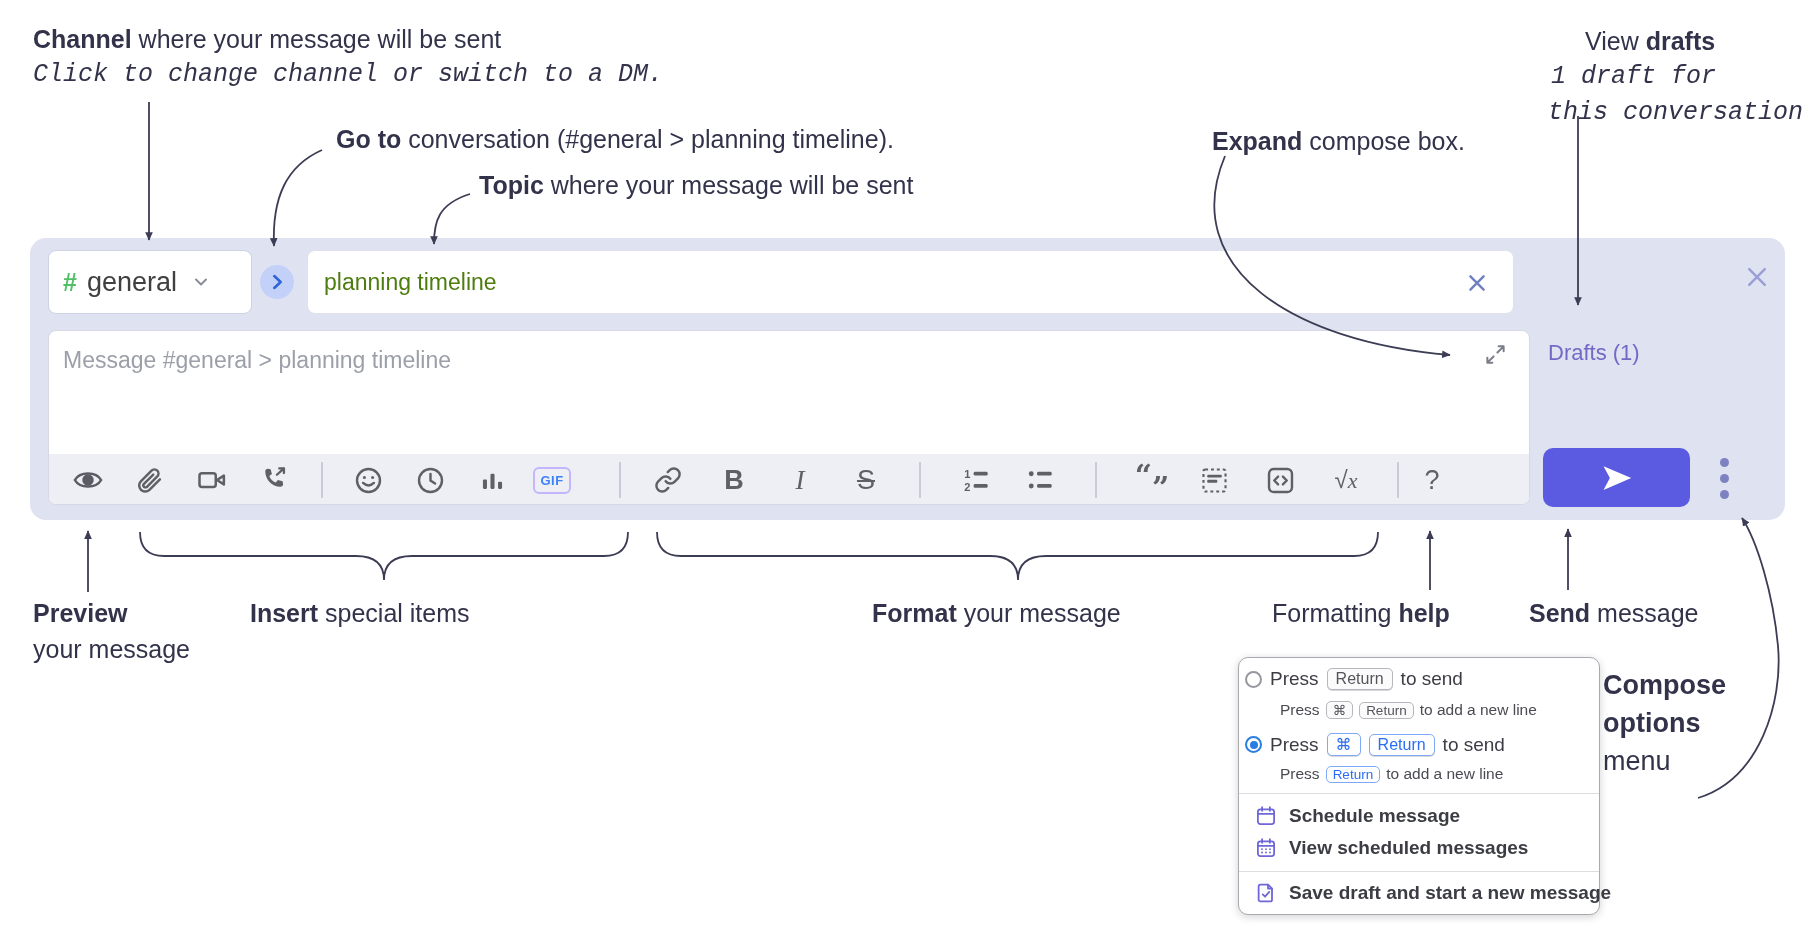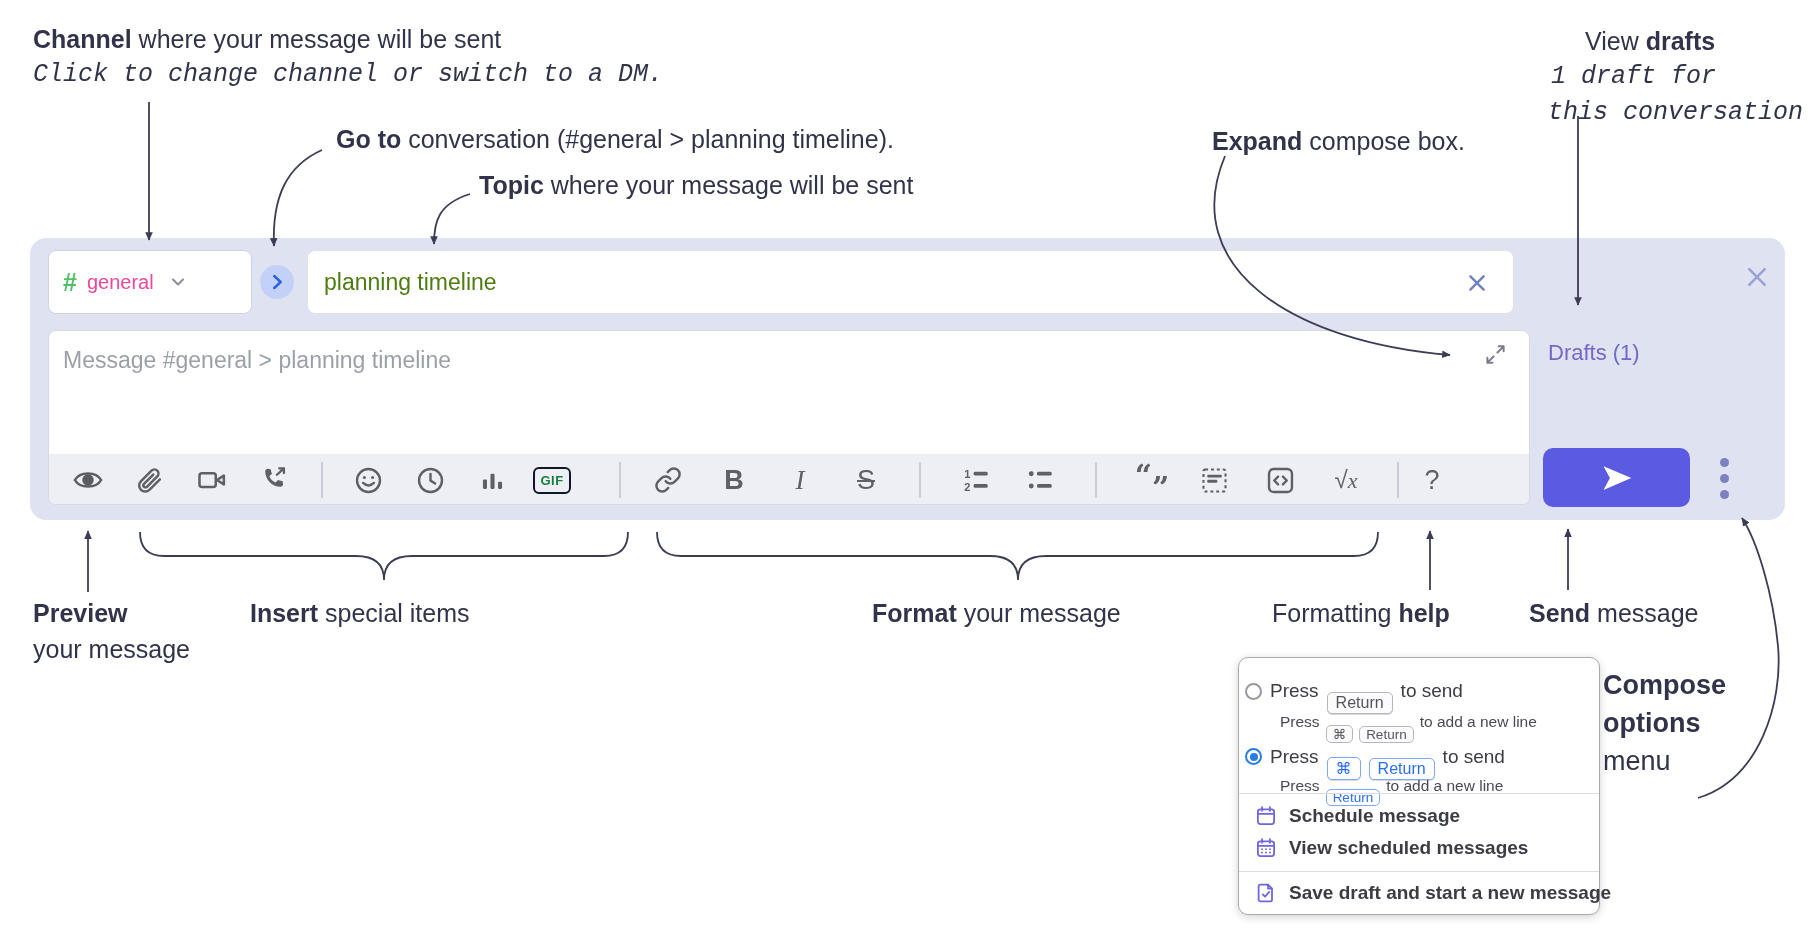--- a/index.html
+++ b/index.html
@@ -8,21 +8,21 @@
   .abs{position:absolute;}
   .ann{font-size:25px;color:#32334a;white-space:nowrap;line-height:34px;}
   .b{font-weight:700;}
   .it{font-style:italic;font-family:Liberation Mono, monospace;}
 
   
   .compose-box{left:30px;top:238px;width:1755px;height:282px;background:#dfe2f1;border-radius:16px;}
   .chip{left:48px;top:250px;width:204px;height:64px;background:#fff;border:1px solid #ced2e2;
         border-radius:8px;box-sizing:border-box;display:flex;align-items:center;padding:0 14px;cursor:pointer;}
   .chip .hash{color:#4fc065;font-weight:700;font-size:25px;margin-right:10px;}
-  .chip .cname{font-size:20px;color:#ec4899;}
+  .chip .cname{font-size:27px;color:#404040;}
   .chip .chev{margin-left:14px;display:flex;}
   .gocircle{left:260px;top:265px;width:34px;height:34px;border-radius:50%;background:#c3d1f8;
             display:flex;align-items:center;justify-content:center;cursor:pointer;}
   .topic-input{left:307px;top:250px;width:1207px;height:64px;background:#fff;border:1px solid #dfe1ec;
                border-radius:8px;box-sizing:border-box;font-size:23px;color:#4d7c0f;
                padding:0 50px 0 16px;font-family:"Liberation Sans",sans-serif;outline:none;}
   .topic-clear{left:1464px;top:270px;width:26px;height:26px;display:flex;align-items:center;
                justify-content:center;cursor:pointer;}
   .box-close{left:1742px;top:262px;width:30px;height:30px;display:flex;align-items:center;
              justify-content:center;cursor:pointer;}
@@ -31,22 +31,22 @@
   .msg-area{position:absolute;left:0;top:0;width:100%;height:123px;border:none;resize:none;outline:none;
             font-family:"Liberation Sans",sans-serif;font-size:23px;color:#3d3f45;
             padding:16px 52px 0 14px;box-sizing:border-box;border-radius:8px;background:transparent;}
   .msg-area::placeholder{color:#9b9fa8;}
   .expand-ic{position:absolute;right:22px;top:12px;cursor:pointer;}
   .toolbar{position:absolute;left:0;bottom:0;width:100%;height:50px;background:#edeff4;
            border-radius:0 0 7px 7px;}
   .ticon{position:absolute;top:455px;height:50px;width:48px;display:flex;align-items:center;
          justify-content:center;cursor:pointer;color:#5e6066;}
   .tdiv{position:absolute;top:462px;height:36px;width:2px;background:#c9ccd6;}
-  .gifbox{border:2px solid #0f172a;border-radius:6px;font-size:13px;font-weight:700;
-          letter-spacing:.5px;padding:4px 5px;color:#15803d;}
+  .gifbox{border:2px solid #c4b5fd;border-radius:6px;font-size:13px;font-weight:700;
+          letter-spacing:.5px;padding:4px 5px;color:#3b82f6;}
   .letter-b{font-size:27px;font-weight:700;}
   .letter-i{font-size:27px;font-style:italic;font-family:"Liberation Serif",serif;}
   .letter-s{font-size:27px;text-decoration:line-through;}
   .mathic{font-size:24px;color:#5e6066;}
   .mathic .mx{font-style:italic;font-family:"Liberation Serif",serif;font-size:22px;}
   .qic{font-family:"DejaVu Serif",serif;font-weight:700;font-size:30px;line-height:10px;color:#5e6066;}
   .qmark{font-size:27px;color:#5e6066;}
   .drafts-link{left:1548px;top:340px;font-size:22px;color:#7368c6;cursor:pointer;}
   .send-btn{left:1543px;top:448px;width:147px;height:59px;background:#5a5be0;border-radius:10px;
             display:flex;align-items:center;justify-content:center;cursor:pointer;border:none;}
@@ -55,21 +55,21 @@
   .dot{width:9px;height:9px;border-radius:50%;background:#7d81c0;}
 
   
   .popup{left:1238px;top:657px;width:362px;height:258px;background:#fff;border:1.5px solid #a9a9b0;
          border-radius:10px;box-shadow:0 2px 8px rgba(0,0,0,.18);box-sizing:border-box;}
   .prow{position:absolute;display:flex;align-items:center;gap:8px;white-space:nowrap;
         color:#3c3d44;font-size:19px;cursor:pointer;}
   .psub{position:absolute;display:flex;align-items:center;gap:6px;white-space:nowrap;
         color:#4a4b52;font-size:15.5px;}
   .key{border:1px solid #b6b7bd;border-radius:5px;padding:1px 8px;font-size:16px;color:#55565c;
-       background:#fbfbfc;box-shadow:0 1px 0 #d8d8dc;margin-top:24px;}
+       background:#fbfbfc;box-shadow:0 1px 0 #d8d8dc;}
   .key.sm{font-size:13.5px;padding:0 6px;box-shadow:none;}
   .key.blue{border-color:#7fa9f7;color:#2b6ef2;background:#fff;}
   .radio{width:17px;height:17px;border:2px solid #97979f;border-radius:50%;background:#fff;
          box-sizing:border-box;flex:0 0 auto;}
   .radio.on{border-color:#2a7de1;position:relative;}
   .radio.on::after{content:"";position:absolute;inset:2.5px;background:#2a7de1;border-radius:50%;}
   .pdivider{position:absolute;left:1239px;width:360px;height:1px;background:#dcdce1;}
   .mrow{position:absolute;display:flex;align-items:center;gap:13px;white-space:nowrap;
         color:#3c3d44;font-size:19px;cursor:pointer;font-weight:bold;}
 

